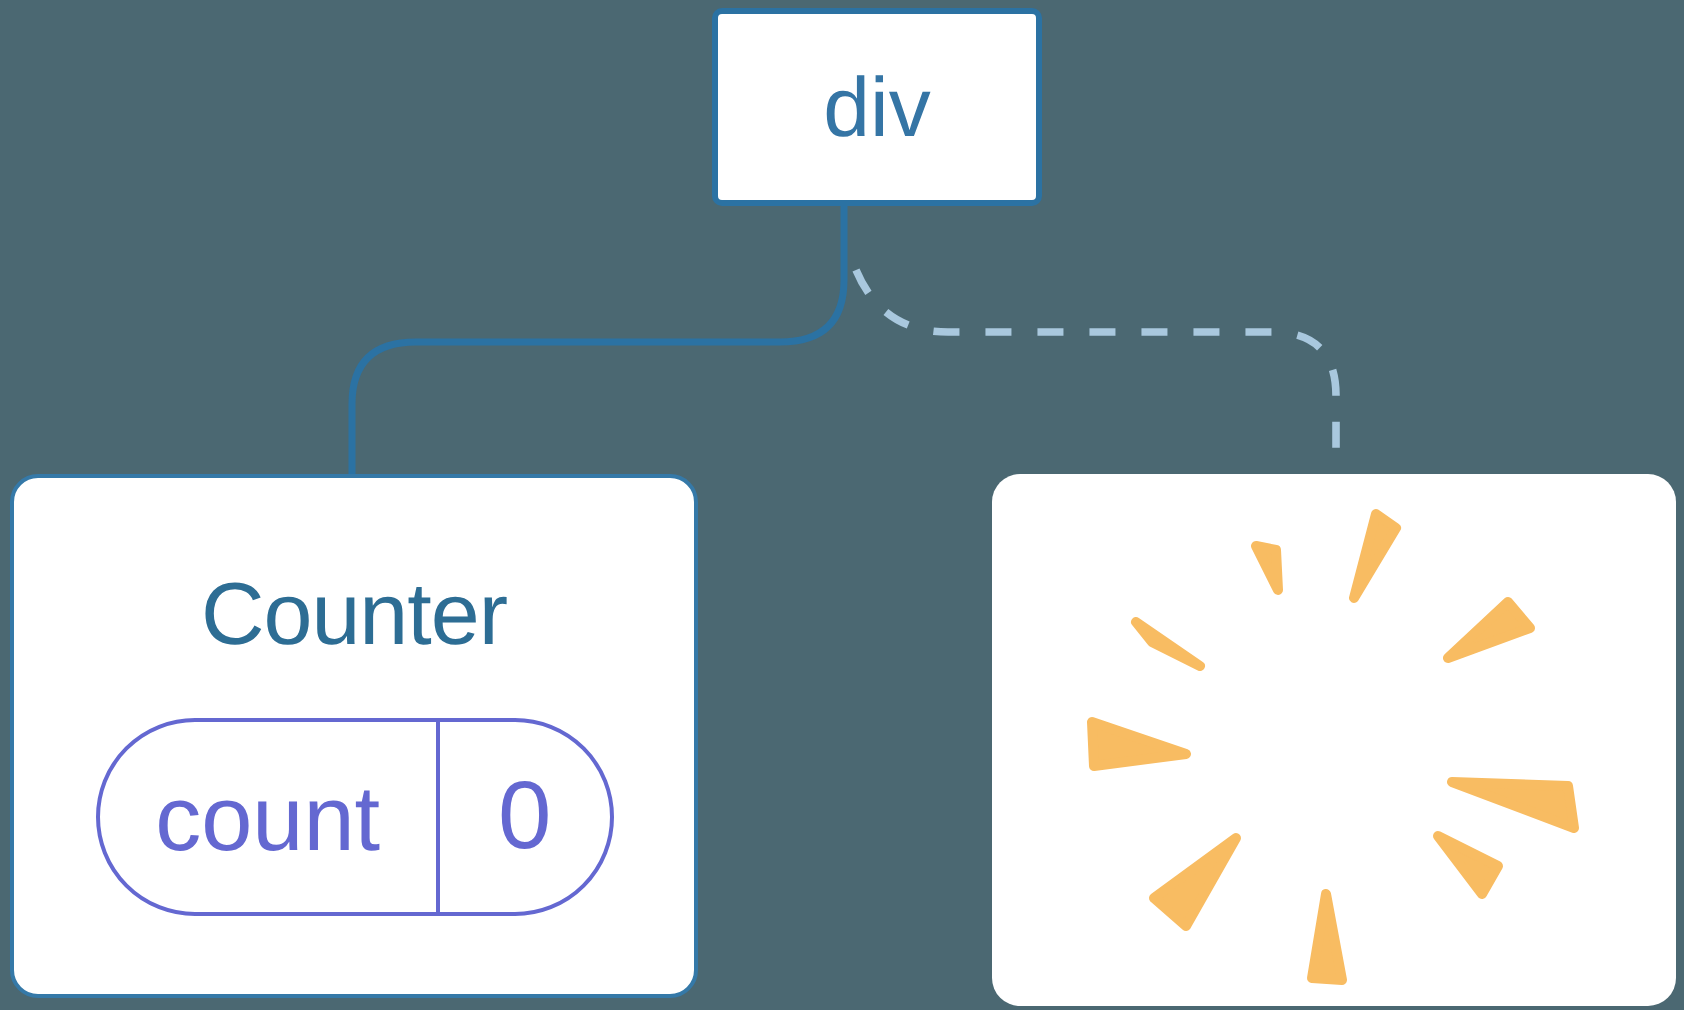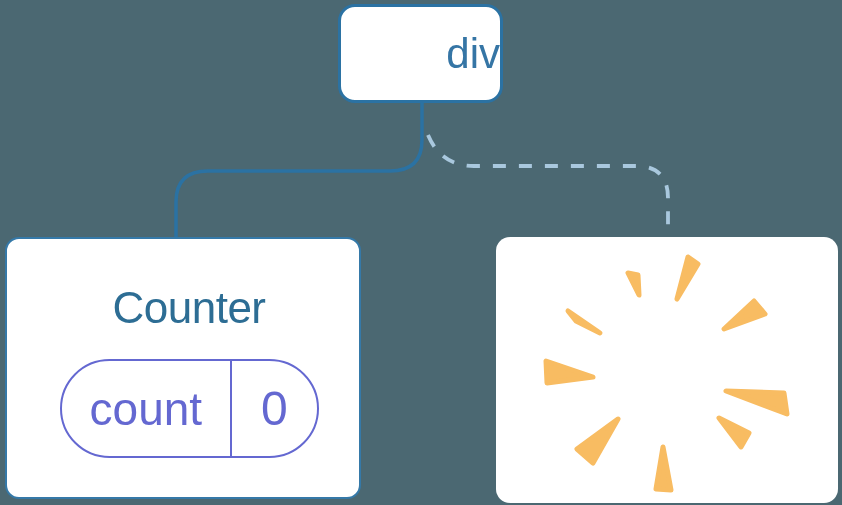--- a/index.html
+++ b/index.html
@@ -21,38 +21,38 @@
     stroke-width:3.5;
     stroke-linecap:round;
   }
   .connector-dashed {
     fill:none;
     stroke: var(--connector_dashed, #A9C8DE);
     stroke-width:3.8;
     stroke-dasharray:13 13;
   }
   .node-div {
-    position:absolute; left:338px; top:4px;
+    position:absolute; left:356px; top:4px;
     width:159px; height:93px;
     background: var(--card_background, #FFFFFF);
     border:3px solid var(--node_border, #2B72A3);
-    border-radius:17px;
-    display:flex; align-items:center; justify-content:flex-end;
+    border-radius:5px;
+    display:flex; align-items:center; justify-content:center;
   }
   .node-div-label {
     font-size:42px; font-weight:500;
     color: var(--node_text, #3575A5);
   }
   .counter-card {
     position:absolute; left:5px; top:237px;
     width:340px; height:258px;
     background: var(--card_background, #FFFFFF);
     border:2.5px solid var(--counter_border, #3579A8);
     border-radius:14px;
-    display:flex; flex-direction:column; align-items:center;padding-left:12px;
+    display:flex; flex-direction:column; align-items:center;
   }
   .counter-title {
     margin-top:44px;
     font-size:44px; font-weight:500;
     letter-spacing:-0.5px;
     color: var(--counter_title, #2D6D94);
   }
   .state-pill {
     margin-top:26px;
     width:255px; height:95px;

